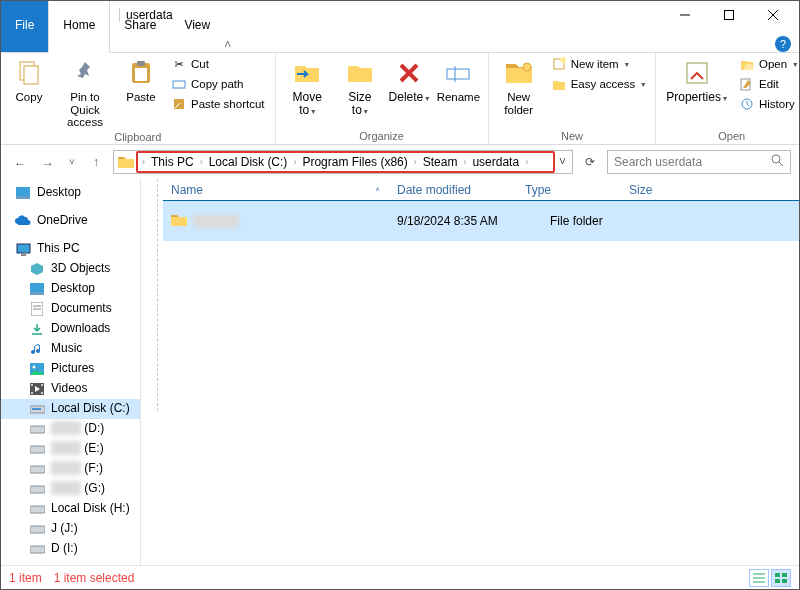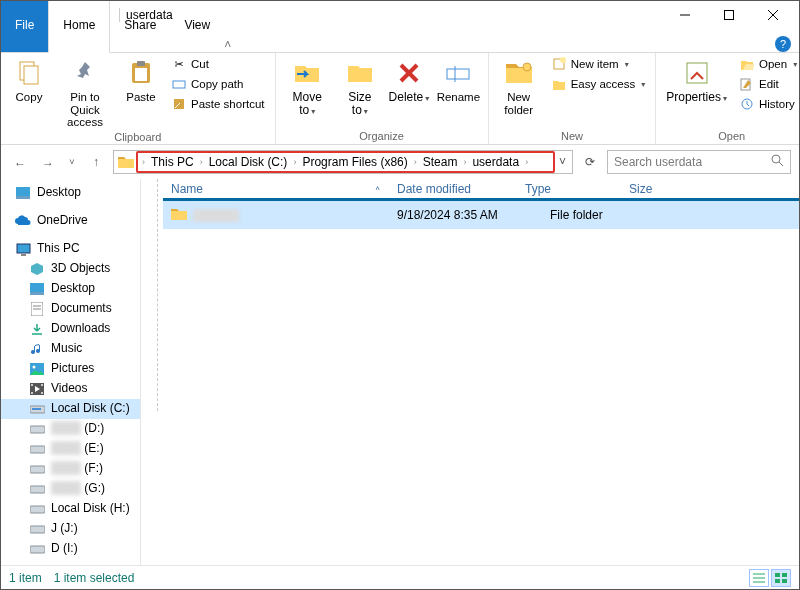--- a/index.html
+++ b/index.html
@@ -55,39 +55,39 @@
   .tree { width:140px; border-right:1px solid #e5e5e5; overflow-y:auto; padding:4px 0; }
   .tn { display:flex; align-items:flex-start; gap:6px; padding:2px 6px 2px 14px; white-space:nowrap; }
   .tn.depth1 { padding-left:14px; }
   .tn.depth2 { padding-left:28px; }
   .tn.sel { background:#cde8ff; }
   .tn .ticon { width:16px;height:16px;display:flex;align-items:center;justify-content:center; }
   .tn .tlbl { font-size:12px; }
   .blur { filter: blur(2px); background:#dcdcdc; color:transparent; border-radius:2px; }
 
   .list { flex:1; display:flex; flex-direction:column; }
-  .cols { display:flex; border-bottom:3px solid #0369a1; height:22px; align-items:center; }
+  .cols { display:flex; border-bottom:1px solid #0369a1; height:22px; align-items:center; }
   .col-h { font-size:12px; color:#3a6ea5; padding:0 8px; border-right:1px solid transparent; }
   .col-name { width:226px; display:flex; align-items:center; gap:6px; }
   .col-date { width:128px; }
   .col-type { width:104px; }
   .col-size { width:70px; }
   .sort-caret { font-size:8px; color:#3a6ea5; }
   .rows { flex:1; }
-  .row { display:flex; align-items:center; height:28px; }
+  .row { display:flex; align-items:center; height:40px; }
   .row.sel { background:#cde8ff; }
   .cell { padding:0 8px; font-size:12px; }
   .cell.name { width:226px; display:flex; align-items:center; gap:6px; }
   .cell.date { width:128px; }
   .cell.type { width:104px;margin-left:25px; }
   .cell.size { width:70px; }
   .grip { margin-left:16px; width:6px; height:60%; border-left:1px dashed #c9c9c9; }
 
   
-  .status { height:24px; border-top:1px solid #e5e5e5; display:flex; align-items:center; padding:0 8px; gap:12px; font-size:12px; color:#0f766e; }
+  .status { height:24px; border-top:1px solid #e5e5e5; display:flex; align-items:center; padding:0 8px; gap:12px; font-size:12px; color:#ef4444; }
   .status .viewbtns { margin-left:auto; display:flex; gap:2px; }
   .vbtn { width:20px;height:18px;border:1px solid #a0c4ff; display:flex;align-items:center;justify-content:center; }
   .vbtn.active { background:#d0e7ff; }
 
   
   .c-yellow { fill:#ffd568; }
   .c-yellow-dk { fill:#e2a93a; }
 </style>
 </head>
 <body>

